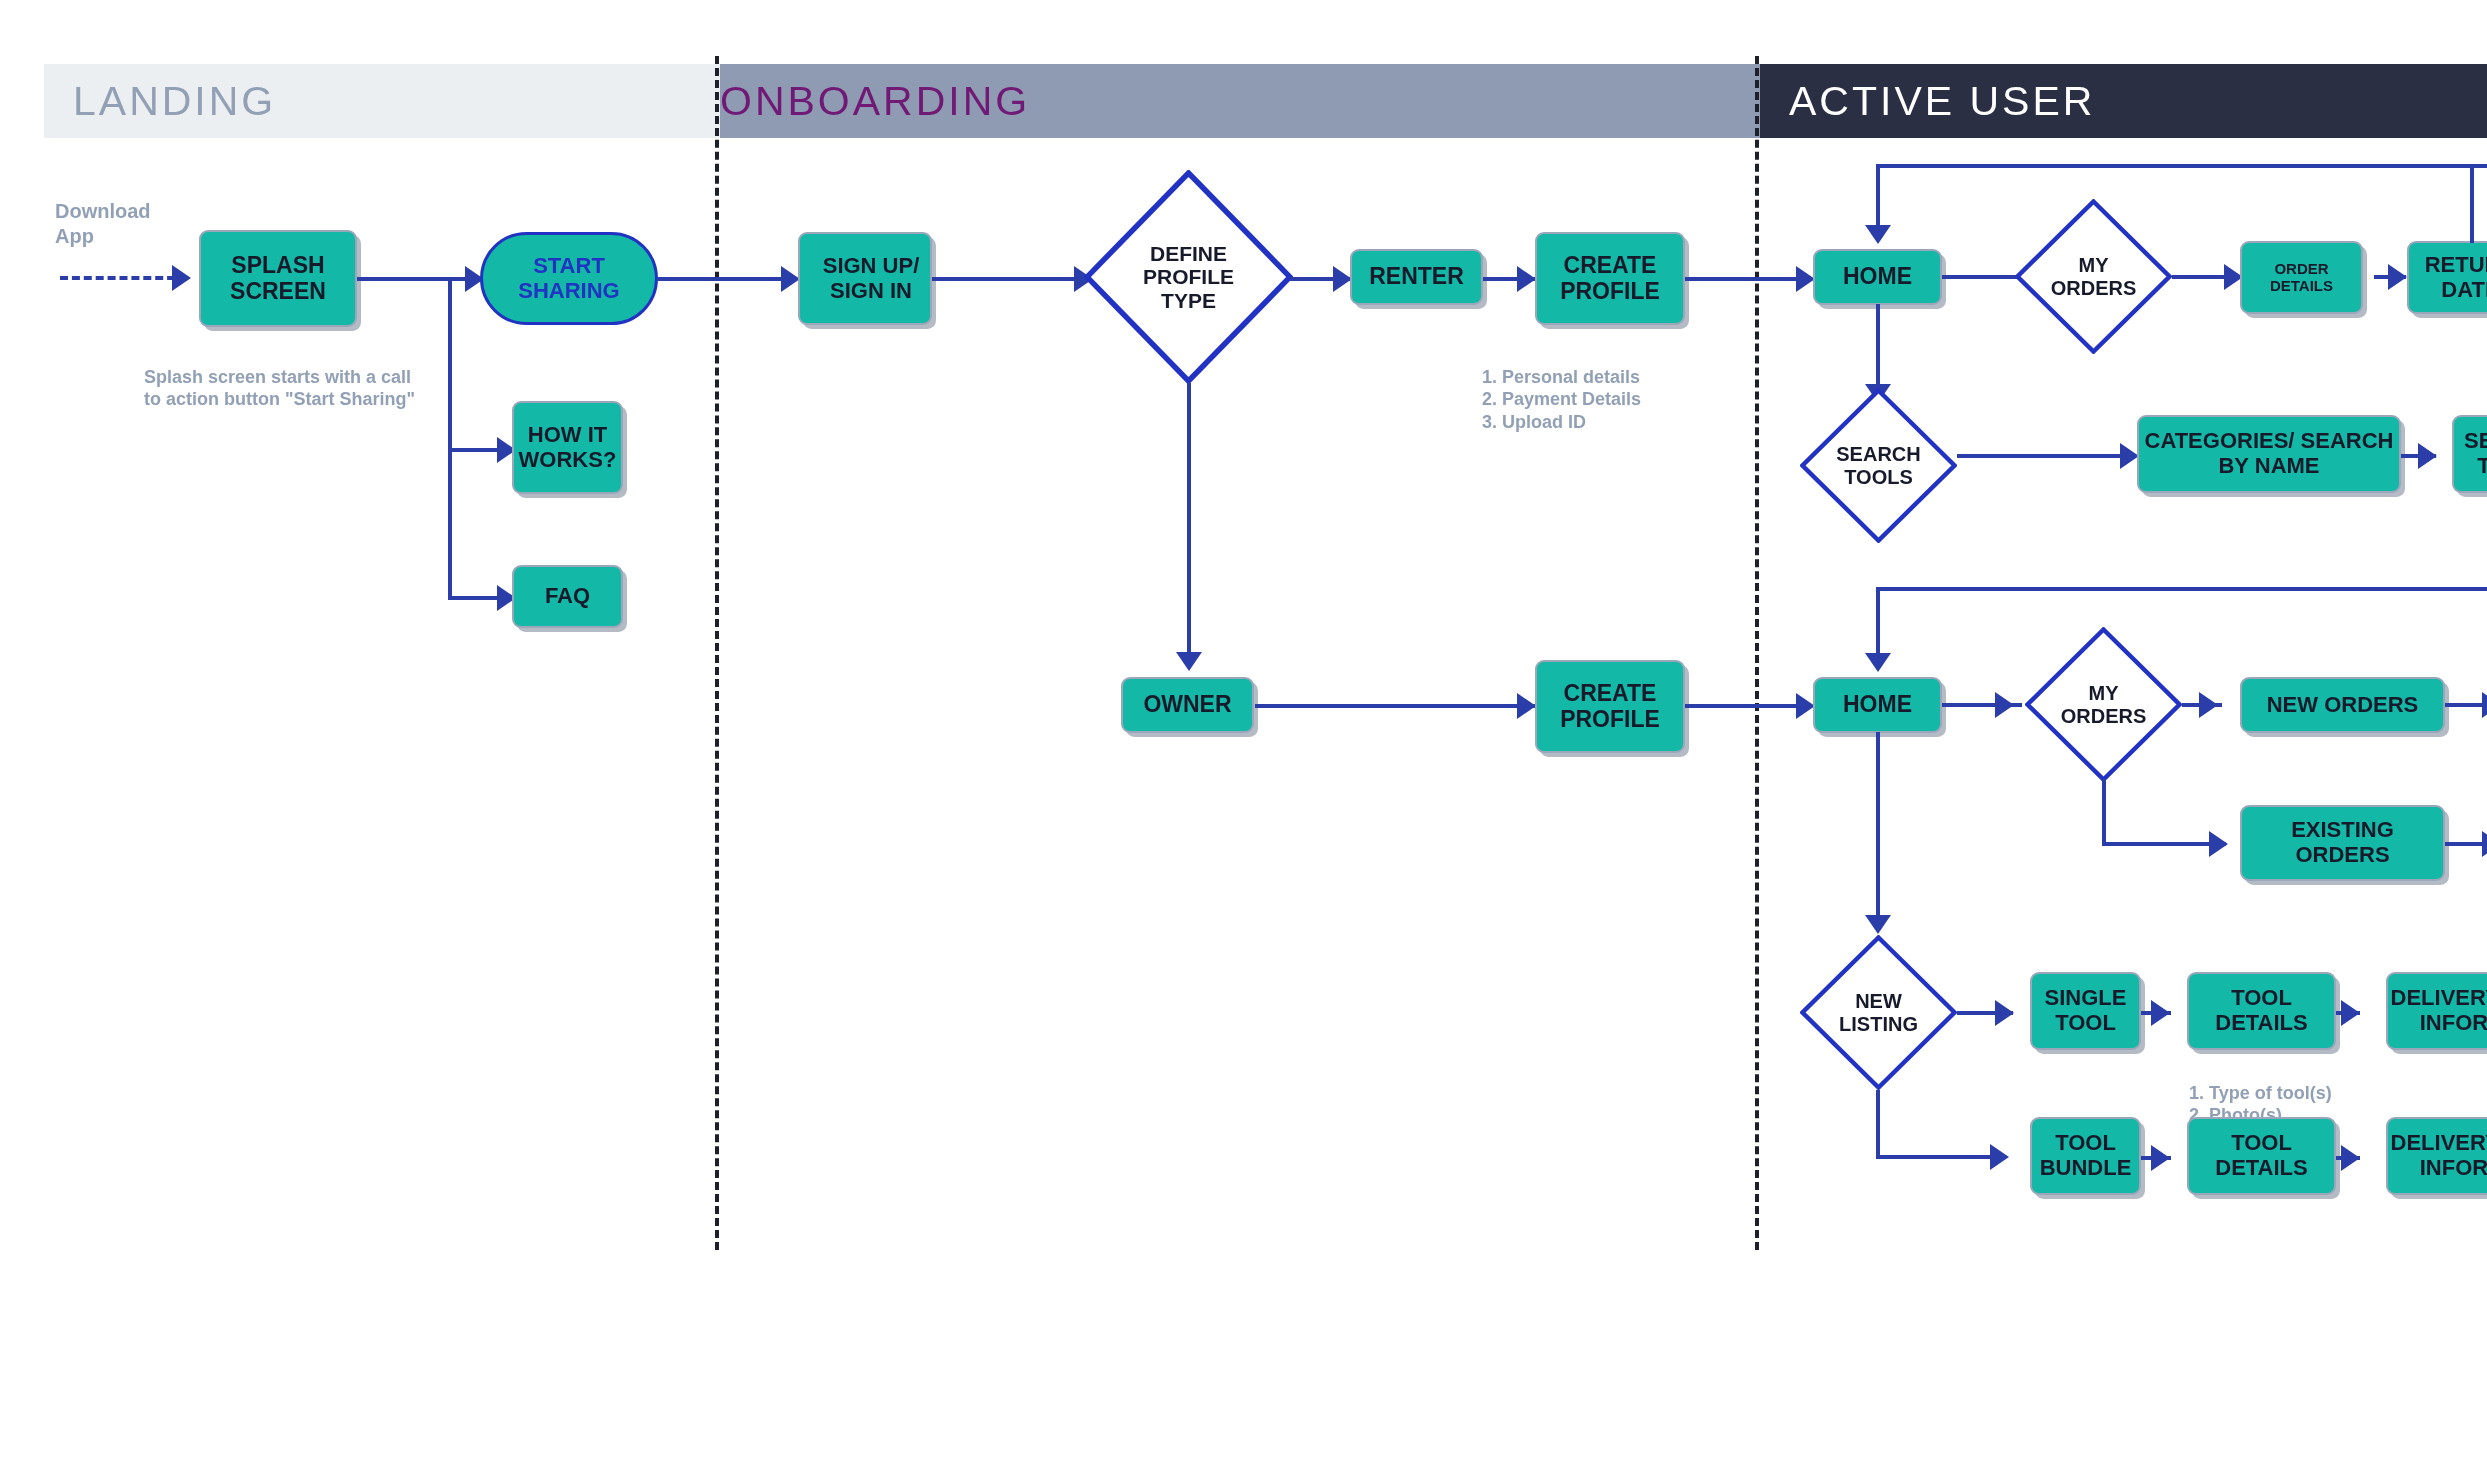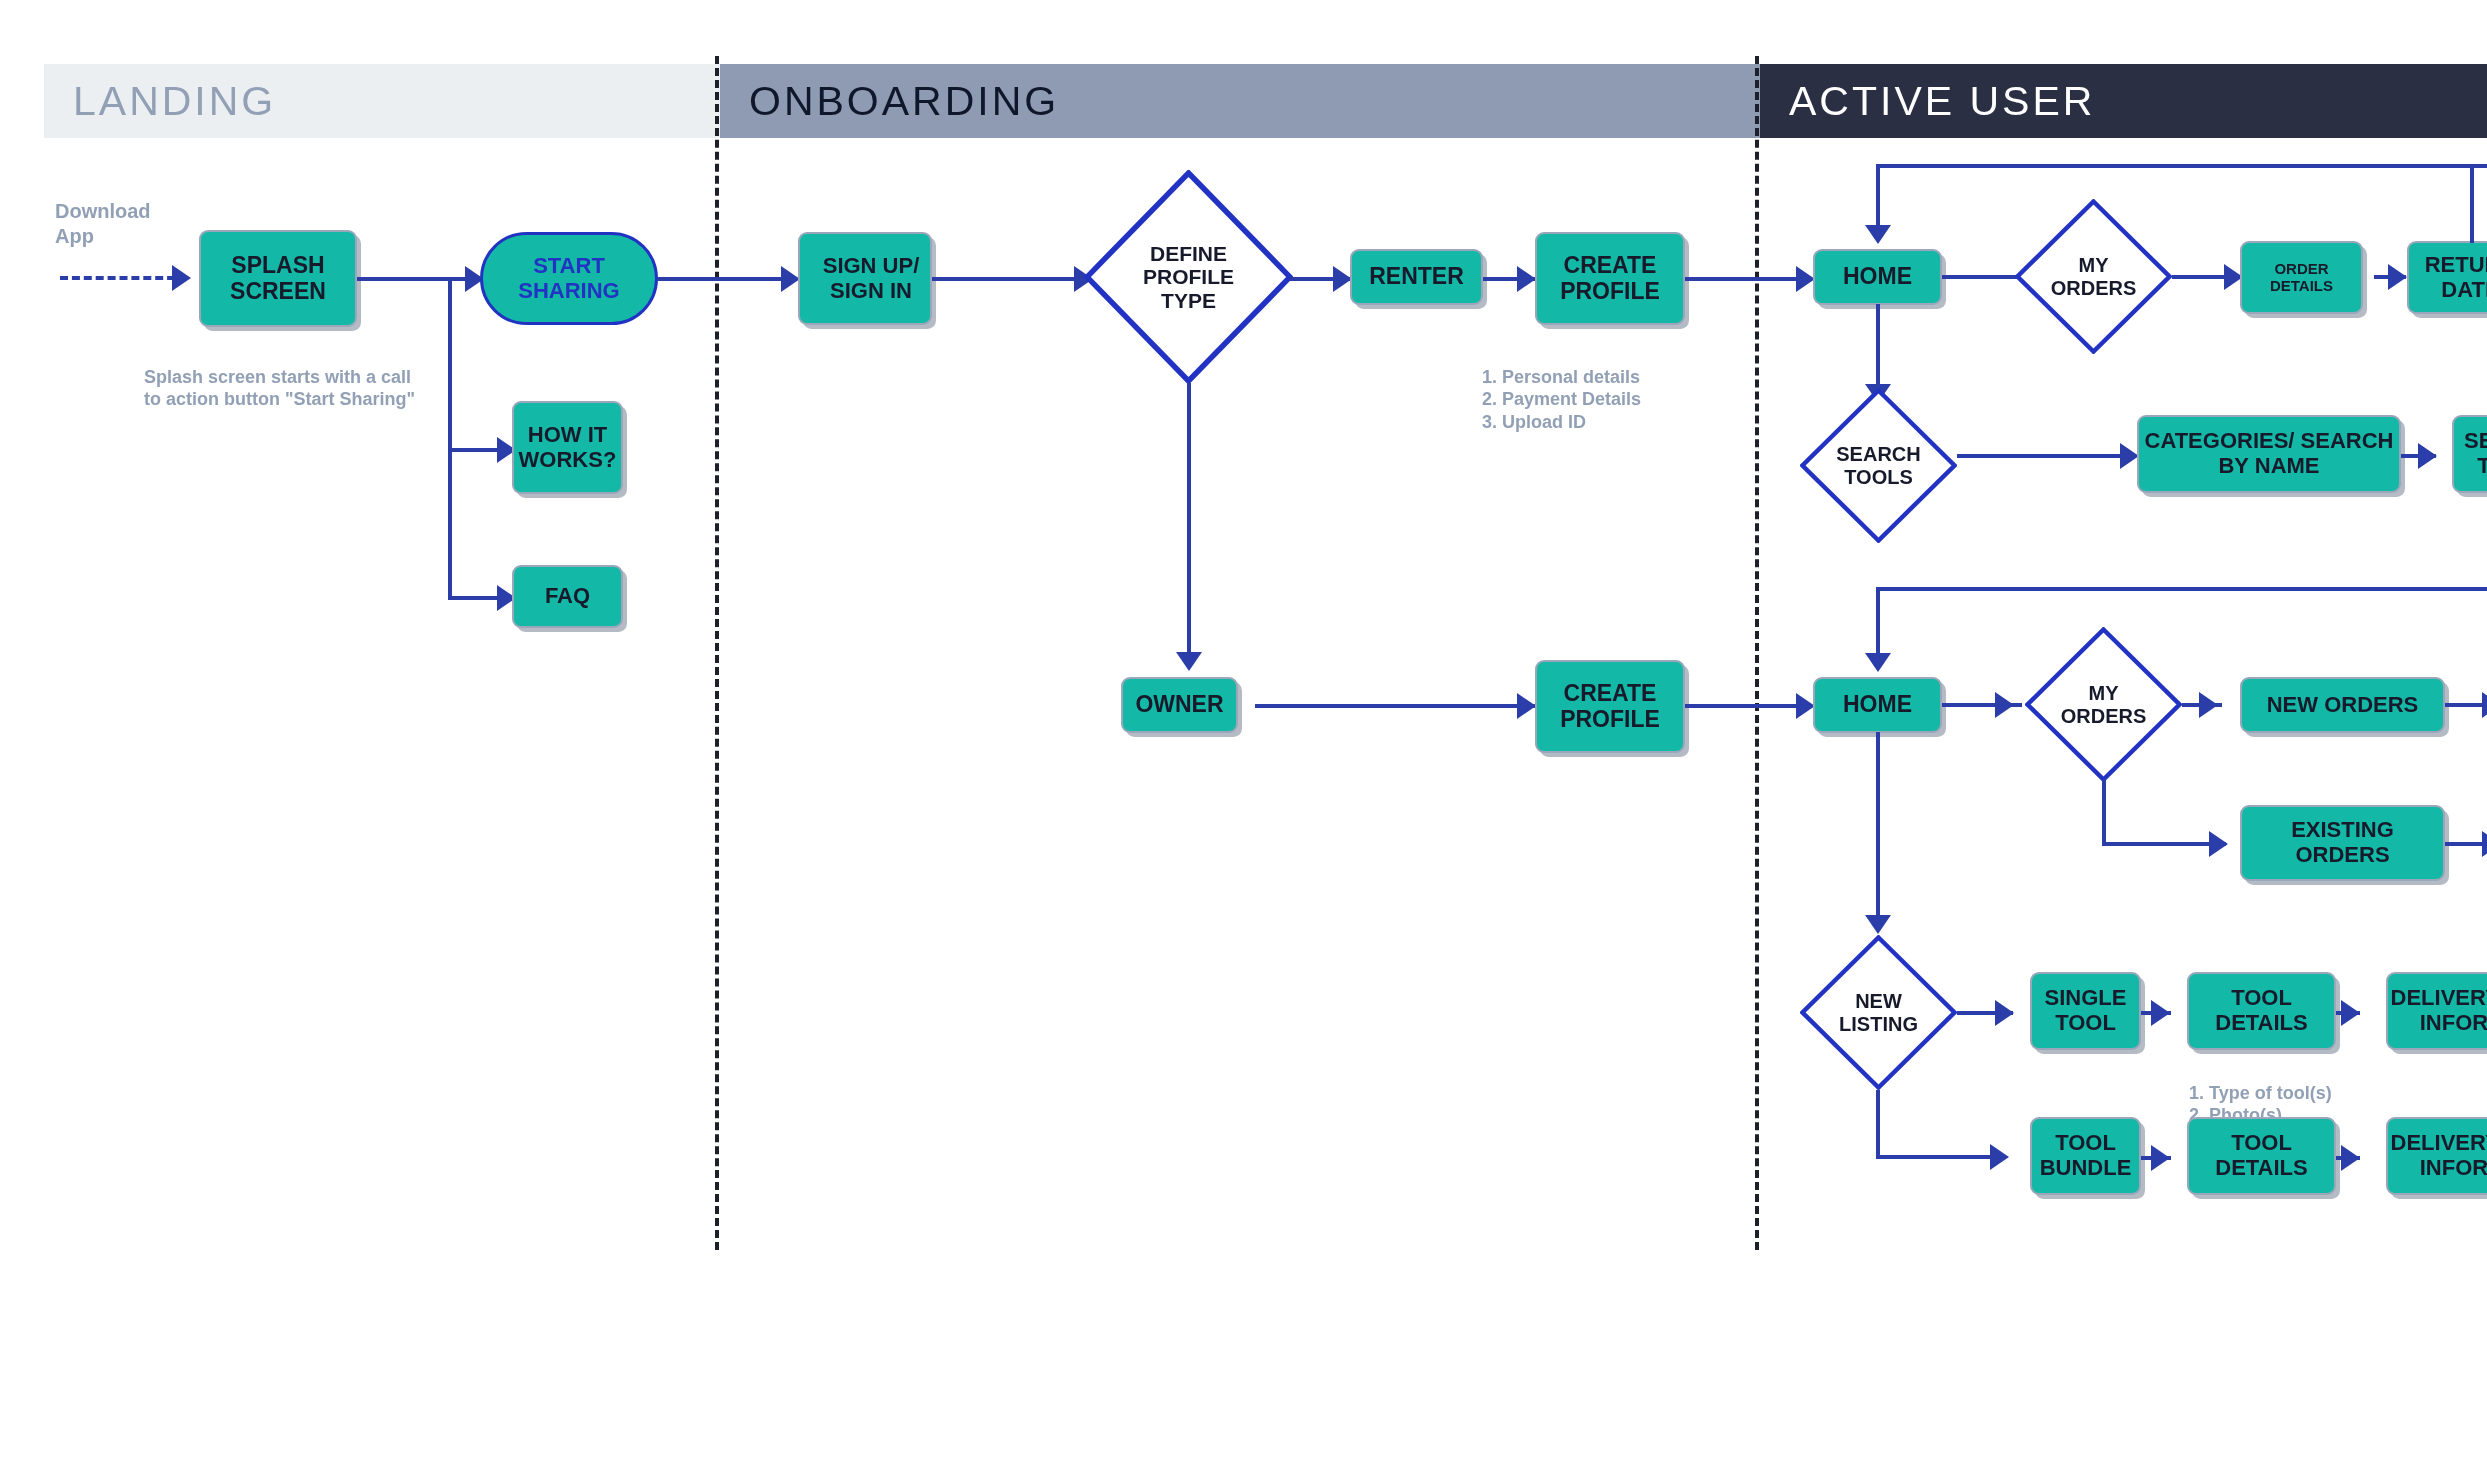--- a/index.html
+++ b/index.html
@@ -7,21 +7,21 @@
   #page{position:relative;width:3428px;height:1481px;background:#ffffff;overflow:hidden;}
 
   
   .band{position:absolute;display:flex;align-items:center;box-sizing:border-box;}
   .band-label{font-weight:normal;letter-spacing:3px;white-space:nowrap;}
 
   #band-landing{left:44px;top:64px;width:677px;height:74px;background:#eceff2;}
   #band-landing .band-label{color:#92a0b5;font-size:41px;padding-left:29px;}
 
   #band-onboarding{left:720px;top:64px;width:1040px;height:74px;background:#8f9bb3;}
-  #band-onboarding .band-label{color:#0f172a;font-size:41px;padding-left:29px;}
+  #band-onboarding .band-label{color:#701a75;font-size:41px;}
 
   #band-active{left:1760px;top:64px;width:1627px;height:74px;background:#2b2f44;}
   #band-active .band-label{color:#ffffff;font-size:41px;padding-left:29px;}
 
   
   .lane-div{position:absolute;width:0;border-left:4.5px dashed #1d1f2b;}
   #lane-div-1{left:715px;top:56px;height:1194px;}
   #lane-div-2{left:1755px;top:56px;height:1194px;}
 
   
@@ -119,21 +119,21 @@
   <div class="ln lnh" style="left:1290px;top:277px;width:60px;"></div>
   <div class="ar ar-r" style="left:1333px;top:266px;"></div>
 
   <div class="node box" style="left:1350px;top:249px;width:133px;height:56px;font-size:23px;">
     <span>RENTER</span>
   </div>
 
   <div class="ln lnv" style="left:1187px;top:383px;width:3.5px;height:284px;"></div>
   <div class="ar ar-d" style="left:1176px;top:652px;"></div>
 
-  <div class="node box" style="left:1121px;top:677px;width:117px;height:56px;font-size:23px;">
+  <div class="node box" style="left:1121px;top:677px;width:133px;height:56px;font-size:23px;">
     <span>OWNER</span>
   </div>
 
   <div class="ln lnh" style="left:1483px;top:277px;width:52px;"></div>
   <div class="ar ar-r" style="left:1517px;top:266px;"></div>
 
   <div class="node box" style="left:1535px;top:232px;width:150px;height:93px;font-size:23px;">
     <span>CREATE PROFILE</span>
   </div>
 

